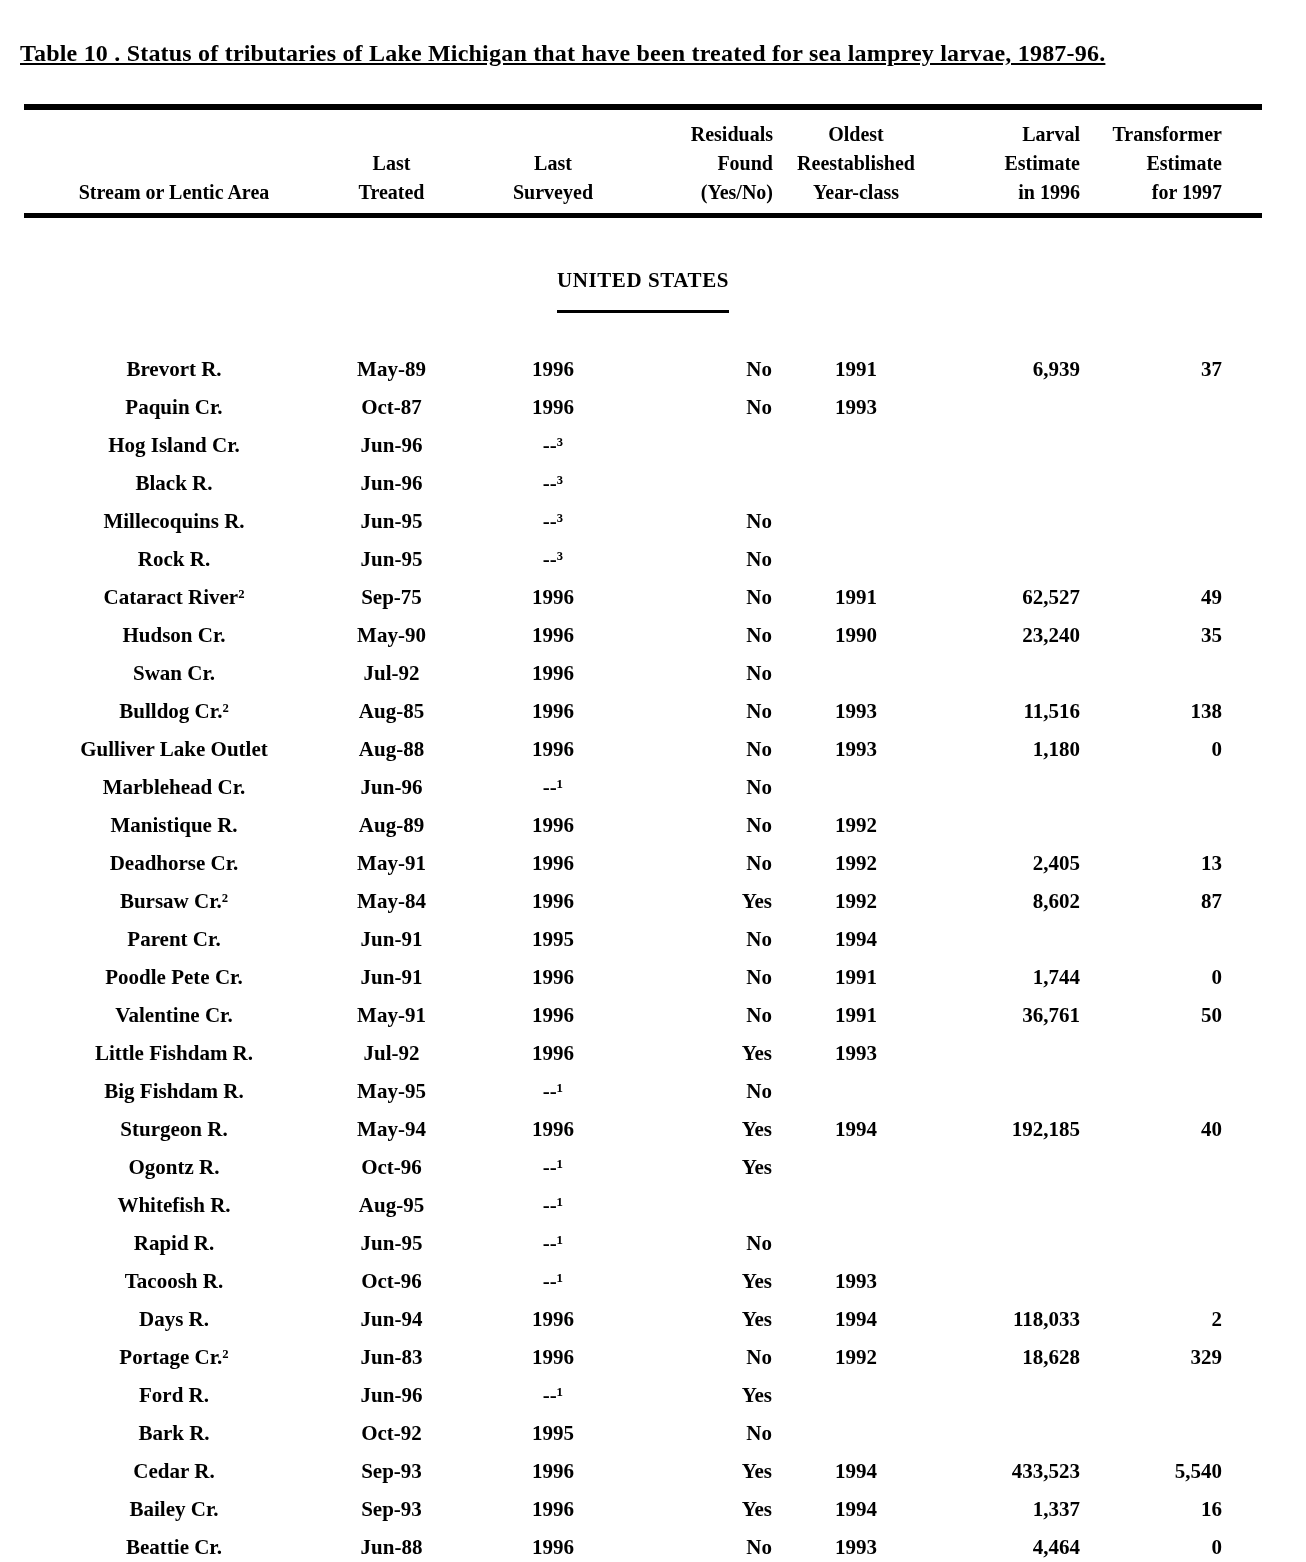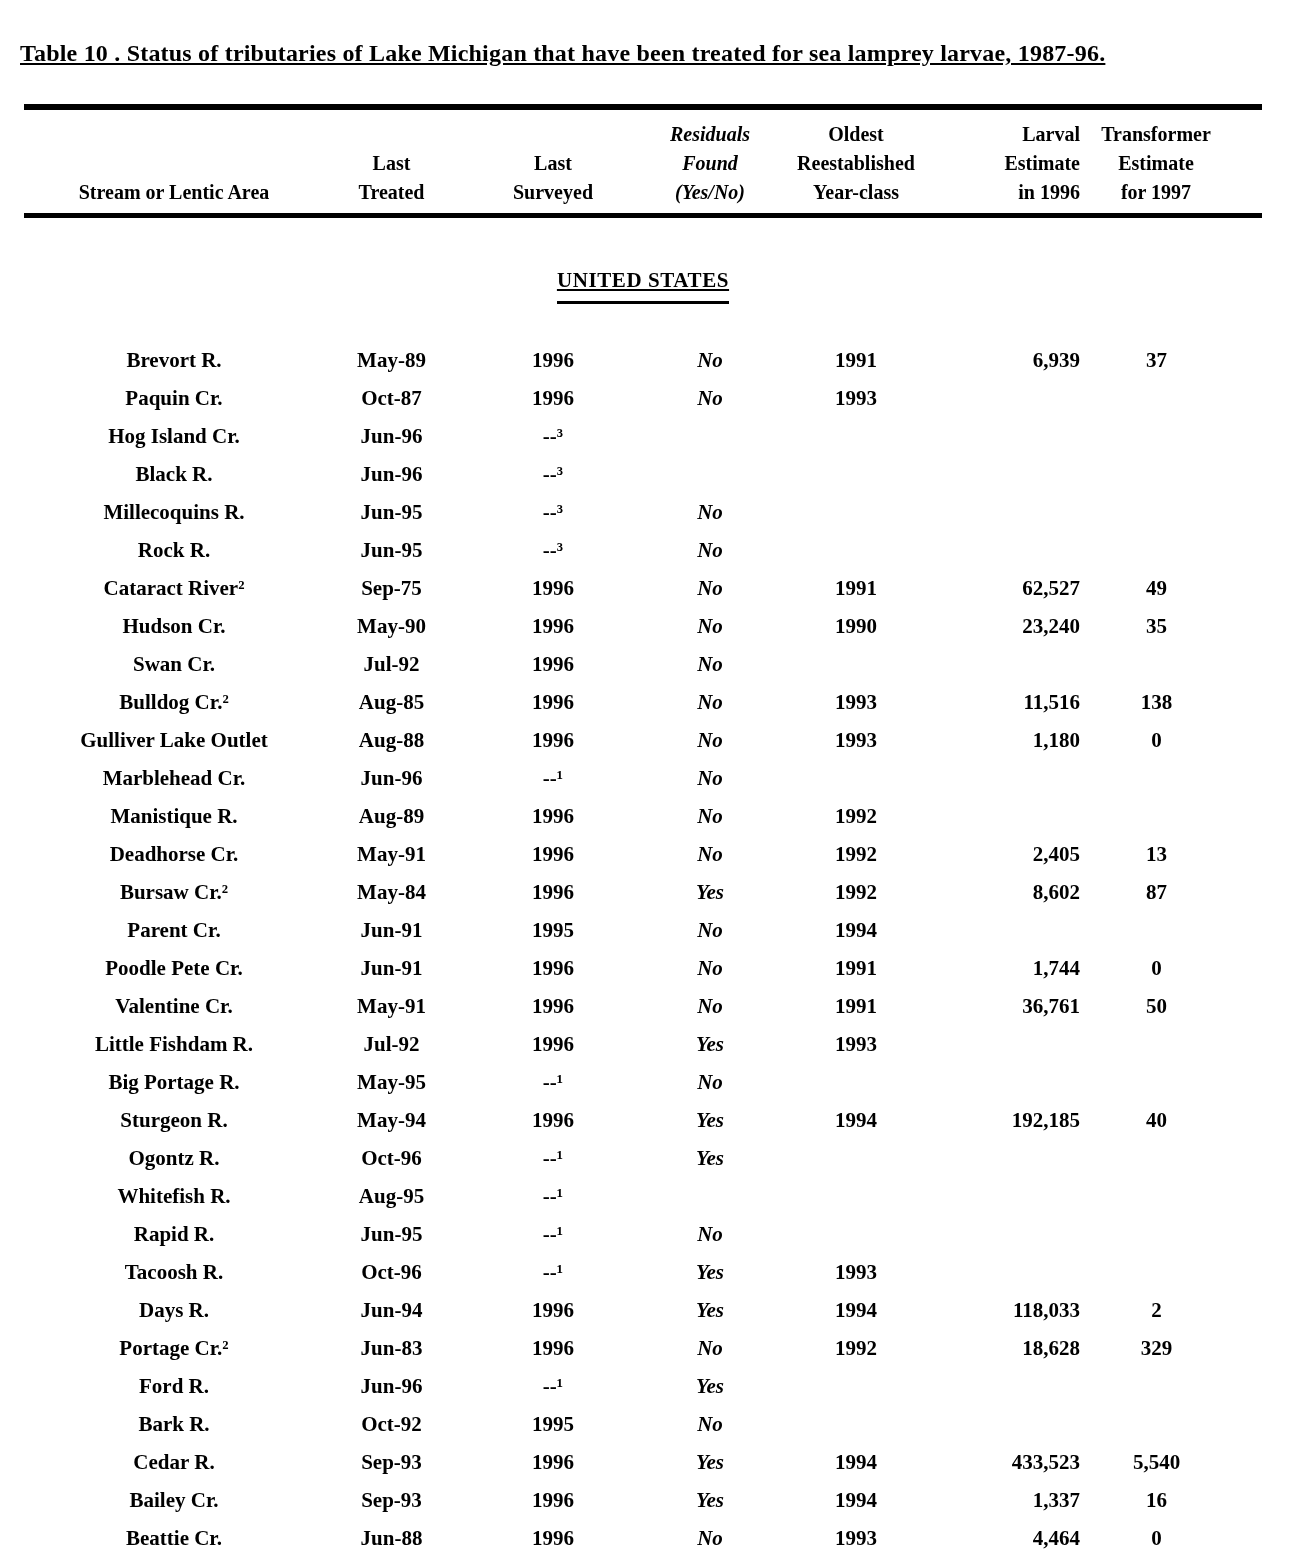--- a/index.html
+++ b/index.html
@@ -52,37 +52,36 @@
     font-weight: bold;
     height: 36px;
     vertical-align: middle;
     white-space: nowrap;
     overflow: visible;
   }
   
   .col-stream       { text-align: center; }
   .col-last_treated { text-align: center; }
   .col-last_surveyed{ text-align: center; }
-  .col-residuals    { text-align: center; font-style: italic; }
+  .col-residuals    { text-align: right; }
   .col-oldest       { text-align: center; }
   .col-larval       { text-align: right; padding-right: 10px; }
-  .col-transformer  { text-align: center; padding-right: 40px; }
+  .col-transformer  { text-align: right; padding-right: 40px; }
 
   tr.section-row td {
     padding-top: 50px;
     height: auto;
   }
   .section-heading {
     display: inline-block;
     font-size: 21px;
     font-weight: bold;
     letter-spacing: 0.6px;
     border-bottom: 3px solid #000;
-    padding-bottom: 8px;
-    text-decoration: underline;
+    padding-bottom: 17px;
   }
   tr.spacer-row td { height: 34px; }
 </style>
 </head>
 <body>
 
 <div class="page">
 
   <div class="doc-title">Table 10 . Status of tributaries of Lake Michigan that have been treated for sea lamprey larvae, 1987-96.</div>
 
@@ -306,21 +305,21 @@
         <tr>
           <td class="col-stream">Little Fishdam R.</td>
           <td class="col-last_treated">Jul-92</td>
           <td class="col-last_surveyed">1996</td>
           <td class="col-residuals">Yes</td>
           <td class="col-oldest">1993</td>
           <td class="col-larval"></td>
           <td class="col-transformer"></td>
         </tr>
         <tr>
-          <td class="col-stream">Big Portage R.</td>
+          <td class="col-stream">Big Fishdam R.</td>
           <td class="col-last_treated">May-95</td>
           <td class="col-last_surveyed">--¹</td>
           <td class="col-residuals">No</td>
           <td class="col-oldest"></td>
           <td class="col-larval"></td>
           <td class="col-transformer"></td>
         </tr>
         <tr>
           <td class="col-stream">Sturgeon R.</td>
           <td class="col-last_treated">May-94</td>

